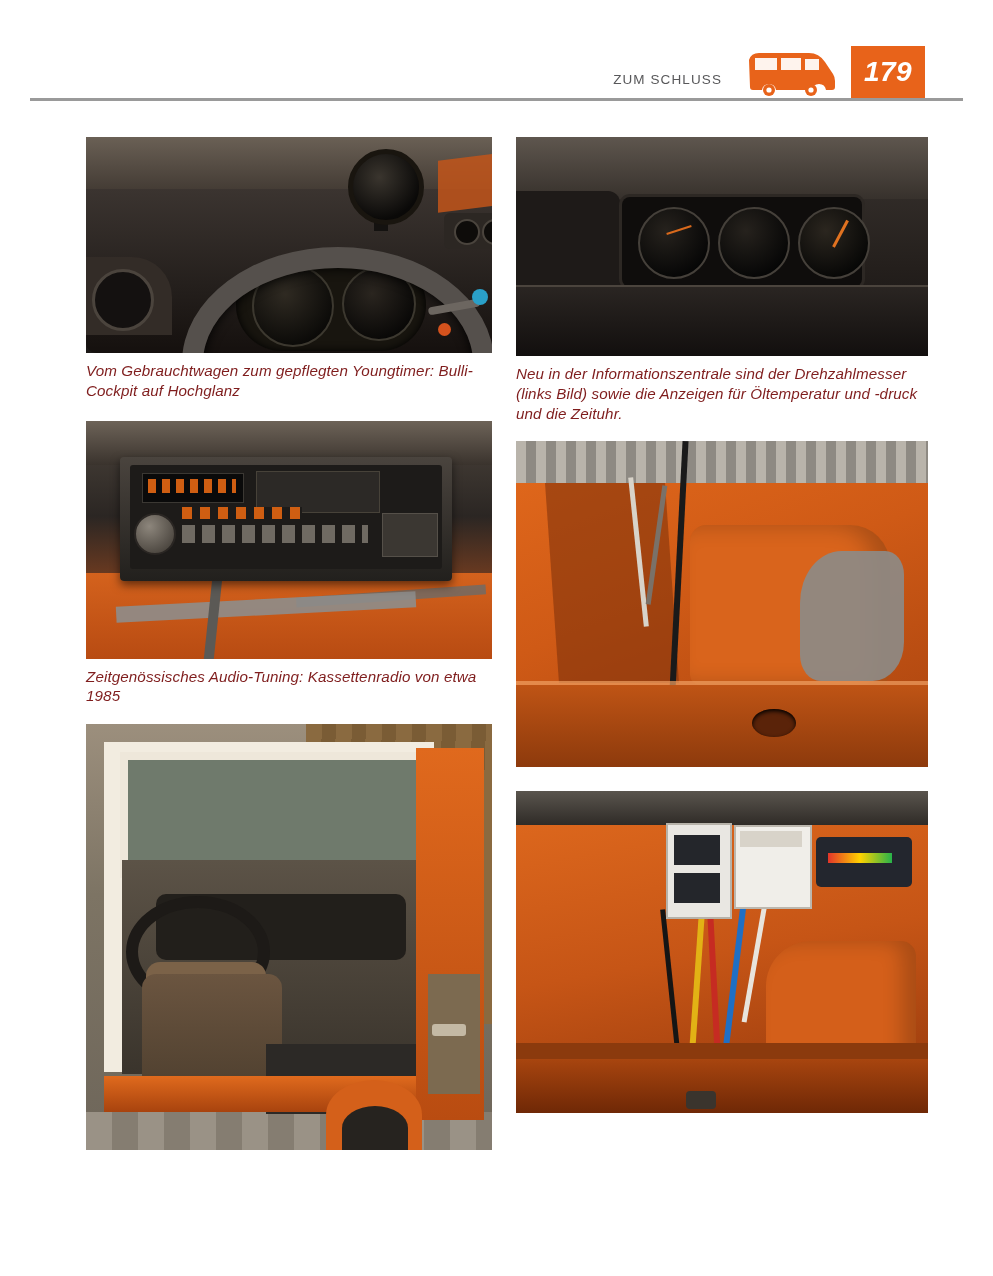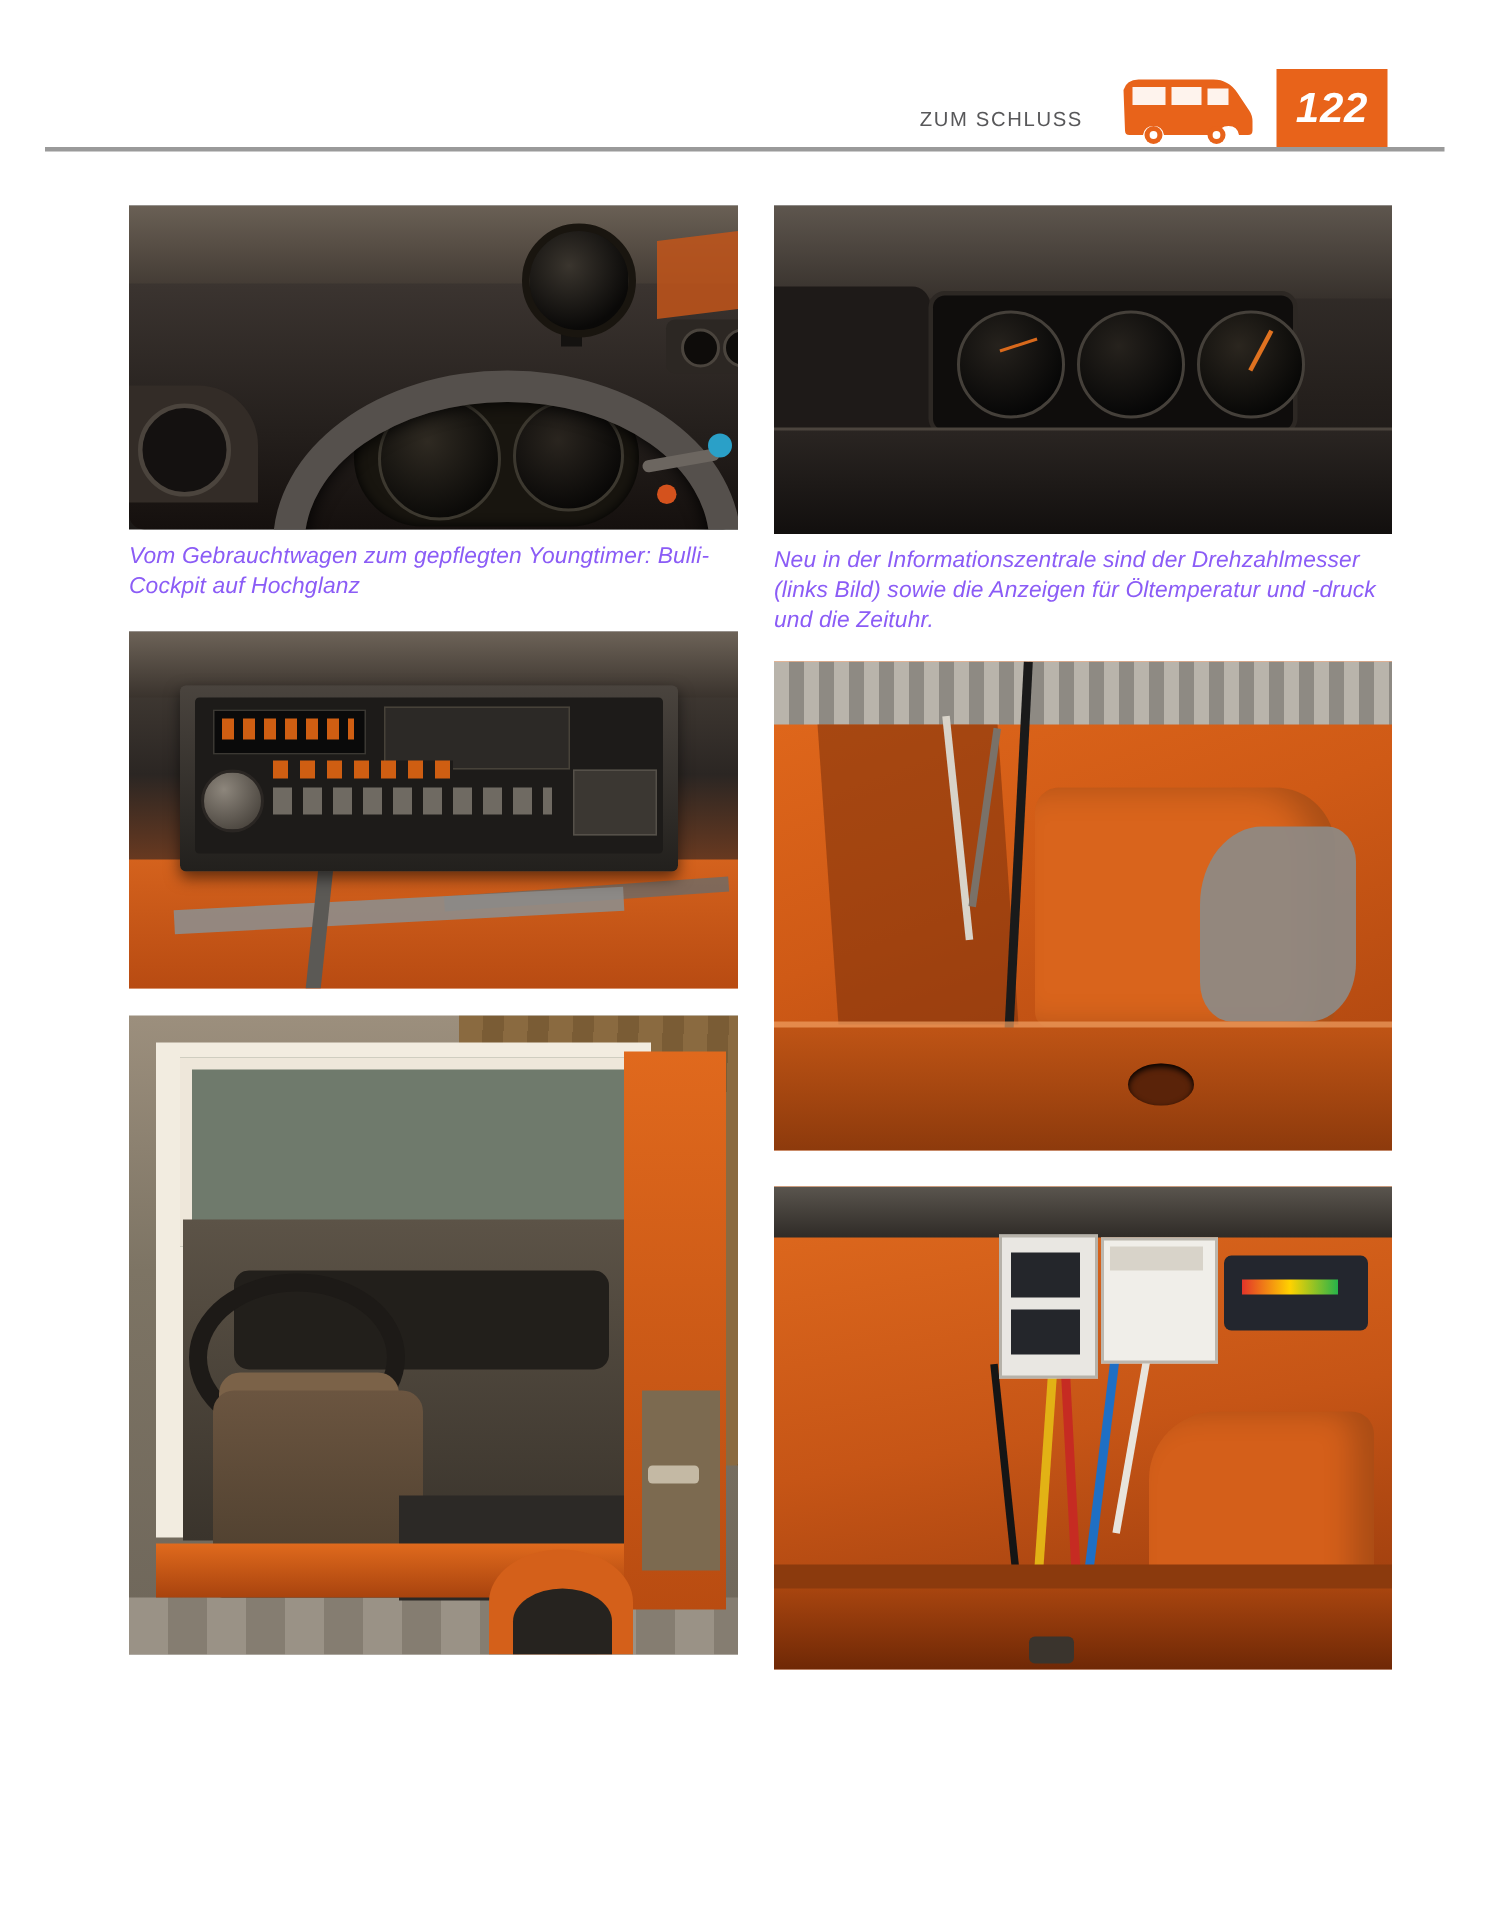--- a/index.html
+++ b/index.html
@@ -85,21 +85,21 @@
     position: relative;
     overflow: hidden;
     background: #2b2b2b;
     border: 0;
   }
   .caption {
     font-family: "Liberation Sans", sans-serif;
     font-style: italic;
     font-size: 15.2px;
     line-height: 1.30;
-    color: #8b5cf6;
+    color: #7f1d1d;
     margin: 8px 0 0 0;
     letter-spacing: 0.1px;
   }
 
   
   .layer { position: absolute; }
 
   
   .p1 { width: 406px; height: 216px; background: linear-gradient(180deg,#4a4440 0%, #2e2a27 55%, #1c1917 100%); }
   .p1-dash { left:0; top:52px; width:406px; height:164px; background:linear-gradient(180deg,#3b3430 0%, #241f1c 60%, #15100e 100%); border-radius:0 0 10px 10px;}
@@ -217,21 +217,21 @@
     <path d="M8 12 q2-7 10-7 h50 q10 0 16 9 l8 12 q2 3 2 7 v6 q0 3-3 3 h-6 q-1-6-7-6 t-7 6 H35 q-1-6-7-6 t-7 6 h-9 q-3 0-3-3 z" fill="#e8631a"></path>
     <rect x="14" y="10" width="22" height="12" fill="#ffffff" opacity="0.92"></rect>
     <rect x="40" y="10" width="20" height="12" fill="#ffffff" opacity="0.92"></rect>
     <rect x="64" y="11" width="14" height="11" fill="#ffffff" opacity="0.92"></rect>
     <circle cx="28" cy="42" r="6" fill="#e8631a"></circle>
     <circle cx="28" cy="42" r="2.6" fill="#ffffff"></circle>
     <circle cx="70" cy="42" r="6" fill="#e8631a"></circle>
     <circle cx="70" cy="42" r="2.6" fill="#ffffff"></circle>
   </svg>
 
-  <div class="page-number-box">122</div>
+  <div class="page-number-box">179</div>
 </div>
 
 <div class="col-left">
 
   <figure class="figure">
     <div class="photo p1">
       <div class="layer p1-topstrip"></div>
       <div class="layer p1-dash"></div>
       <div class="layer p1-orange"></div>
       <div class="layer p1-left-vent"></div>
@@ -263,20 +263,21 @@
       <div class="layer p3-box"></div>
       <div class="layer p3-face"></div>
       <div class="layer p3-display"></div>
       <div class="layer p3-display-text"></div>
       <div class="layer p3-cass"></div>
       <div class="layer p3-knob"></div>
       <div class="layer p3-btnrow2"></div>
       <div class="layer p3-btnrow"></div>
       <div class="layer p3-slider"></div>
     </div>
+    <figcaption class="caption">Zeitgenössisches Audio-Tuning: Kassettenradio von etwa 1985</figcaption>
   </figure>
 
   <figure class="figure" style="margin-top:18px;">
     <div class="photo p5">
       <div class="layer p5-wood"></div>
       <div class="layer p5-ground"></div>
       <div class="layer p5-cab"></div>
       <div class="layer p5-windowframe"></div>
       <div class="layer p5-interior"></div>
       <div class="layer p5-dash"></div>

